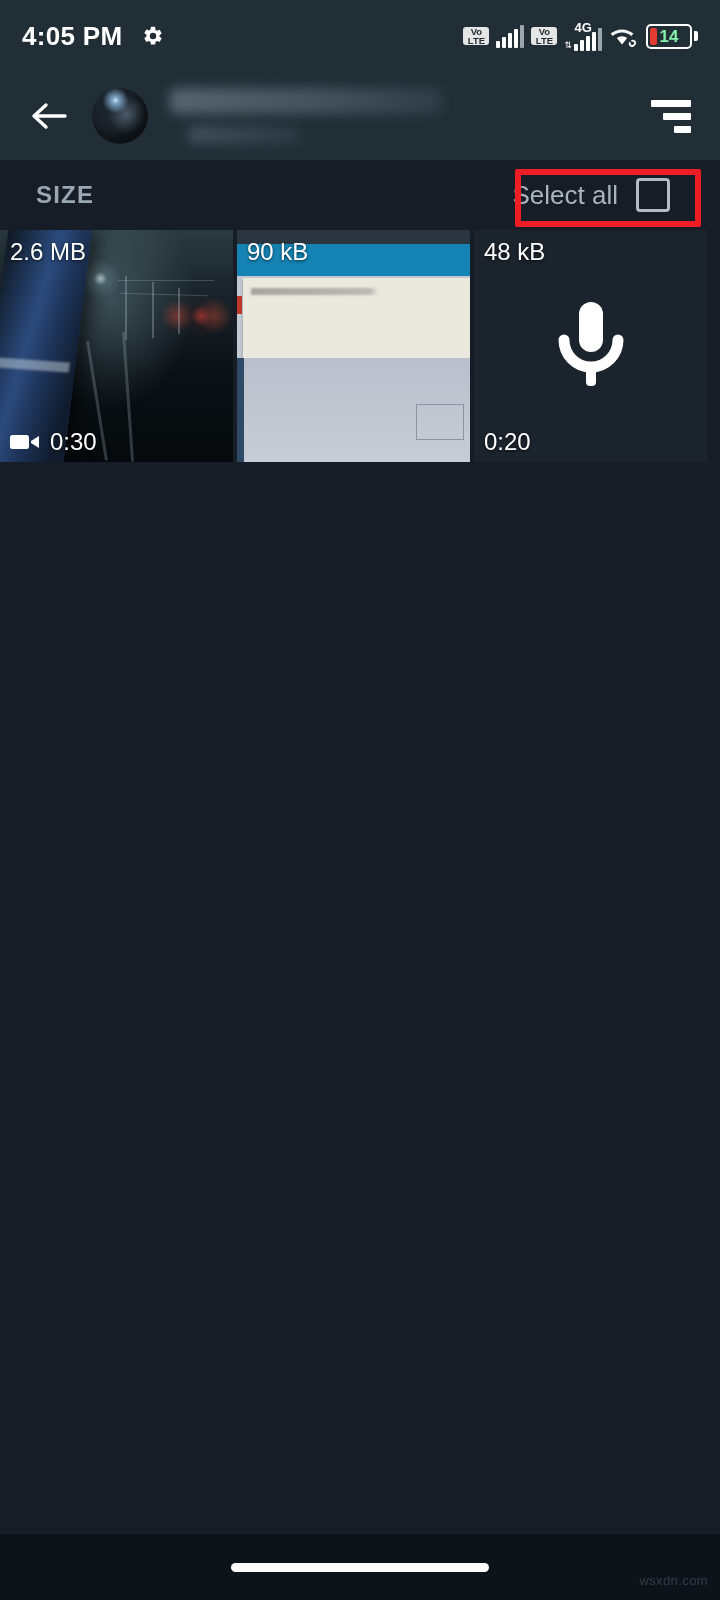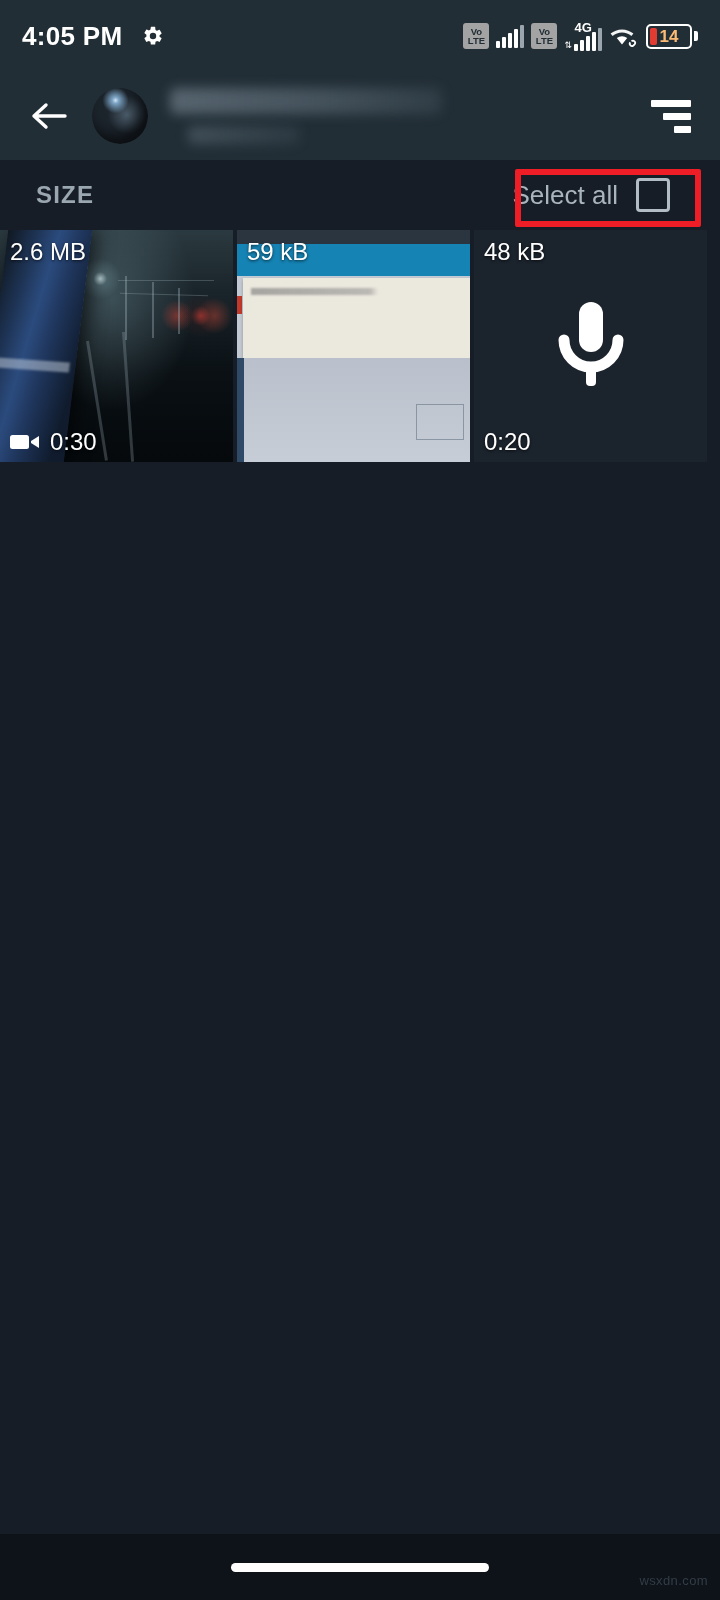--- a/index.html
+++ b/index.html
@@ -16,22 +16,22 @@
     position:absolute; top:0; left:0; width:720px; height:72px;
     background:#222e36;
     display:flex; align-items:center; justify-content:space-between;
     padding:0 22px;
   }
   .sb-left { display:flex; align-items:center; gap:20px; }
   .sb-time { color:#ffffff; font-size:26px; font-weight:600; letter-spacing:0.3px; }
   .gear-ic { width:22px; height:22px; display:block; }
   .sb-right { display:flex; align-items:center; gap:7px; }
   .volte-badge {
-    background:#a3a3a3; color:#222e36; border-radius:3px;
-    width:26px; height:26px; display:flex; flex-direction:column;
+    background:#e5e5e5; color:#222e36; border-radius:3px;
+    width:26px; height:18px; display:flex; flex-direction:column;
     align-items:center; justify-content:center; line-height:1;
     font-size:10px; font-weight:700;
   }
   .volte-badge span { display:block; font-size:9.5px; }
   .sig { display:flex; align-items:flex-end; gap:2px; height:24px; }
   .sig i { display:block; width:4px; background:#ffffff; border-radius:1px; }
   .sig i.b1{height:7px;} .sig i.b2{height:11px;} .sig i.b3{height:15px;}
   .sig i.b4{height:19px;} .sig i.b5{height:23px; background:#9aa5ad;}
   .g4wrap { display:flex; flex-direction:column; align-items:center; gap:1px; }
   .g4lbl { color:#fff; font-size:13px; font-weight:600; line-height:1; }
@@ -41,21 +41,21 @@
   .battery {
     display:flex; align-items:center; gap:2px;
   }
   .bat-body {
     width:46px; height:25px; border:2.5px solid #ffffff; border-radius:5px;
     display:flex; align-items:center; padding:2px; position:relative;
   }
   .bat-fill { width:7px; height:100%; background:#e23b32; border-radius:2px; }
   .bat-num {
     position:absolute; left:0; right:0; text-align:center;
-    color:#fdba74; font-size:17px; font-weight:700; line-height:1;
+    color:#86efac; font-size:17px; font-weight:700; line-height:1;
   }
   .bat-tip { width:4px; height:10px; background:#ffffff; border-radius:0 2px 2px 0; }
 
   
   .appbar {
     position:absolute; top:72px; left:0; width:720px; height:88px;
     background:#222e36; display:flex; align-items:center; padding:0 22px;
   }
   .back-btn { width:54px; height:54px; display:flex; align-items:center; justify-content:center; }
   .avatar {
@@ -319,21 +319,21 @@
         <div class="shot-topbar"></div>
         <div class="shot-blue"></div>
         <div class="shot-red"></div>
         <div class="shot-card">
             <div class="shot-card-text"></div>
           </div>
         <div class="shot-body"></div>
         <div class="shot-leftstrip"></div>
         <div class="shot-rect"></div>
       </div>
-      <span class="size-badge">59 kB</span>
+      <span class="size-badge">90 kB</span>
     </div>
 
 
 
     <div class="tile">
       <svg class="mic-ic" viewBox="0 0 78 96">
         <rect x="27" y="4" width="24" height="50" rx="12" fill="#ffffff"></rect>
         <path fill="none" stroke="#ffffff" stroke-width="11" stroke-linecap="round" d="M12 42a27 27 0 0054 0"></path>
         <rect x="34" y="66" width="10" height="22" rx="4" fill="#ffffff"></rect>
       </svg>

